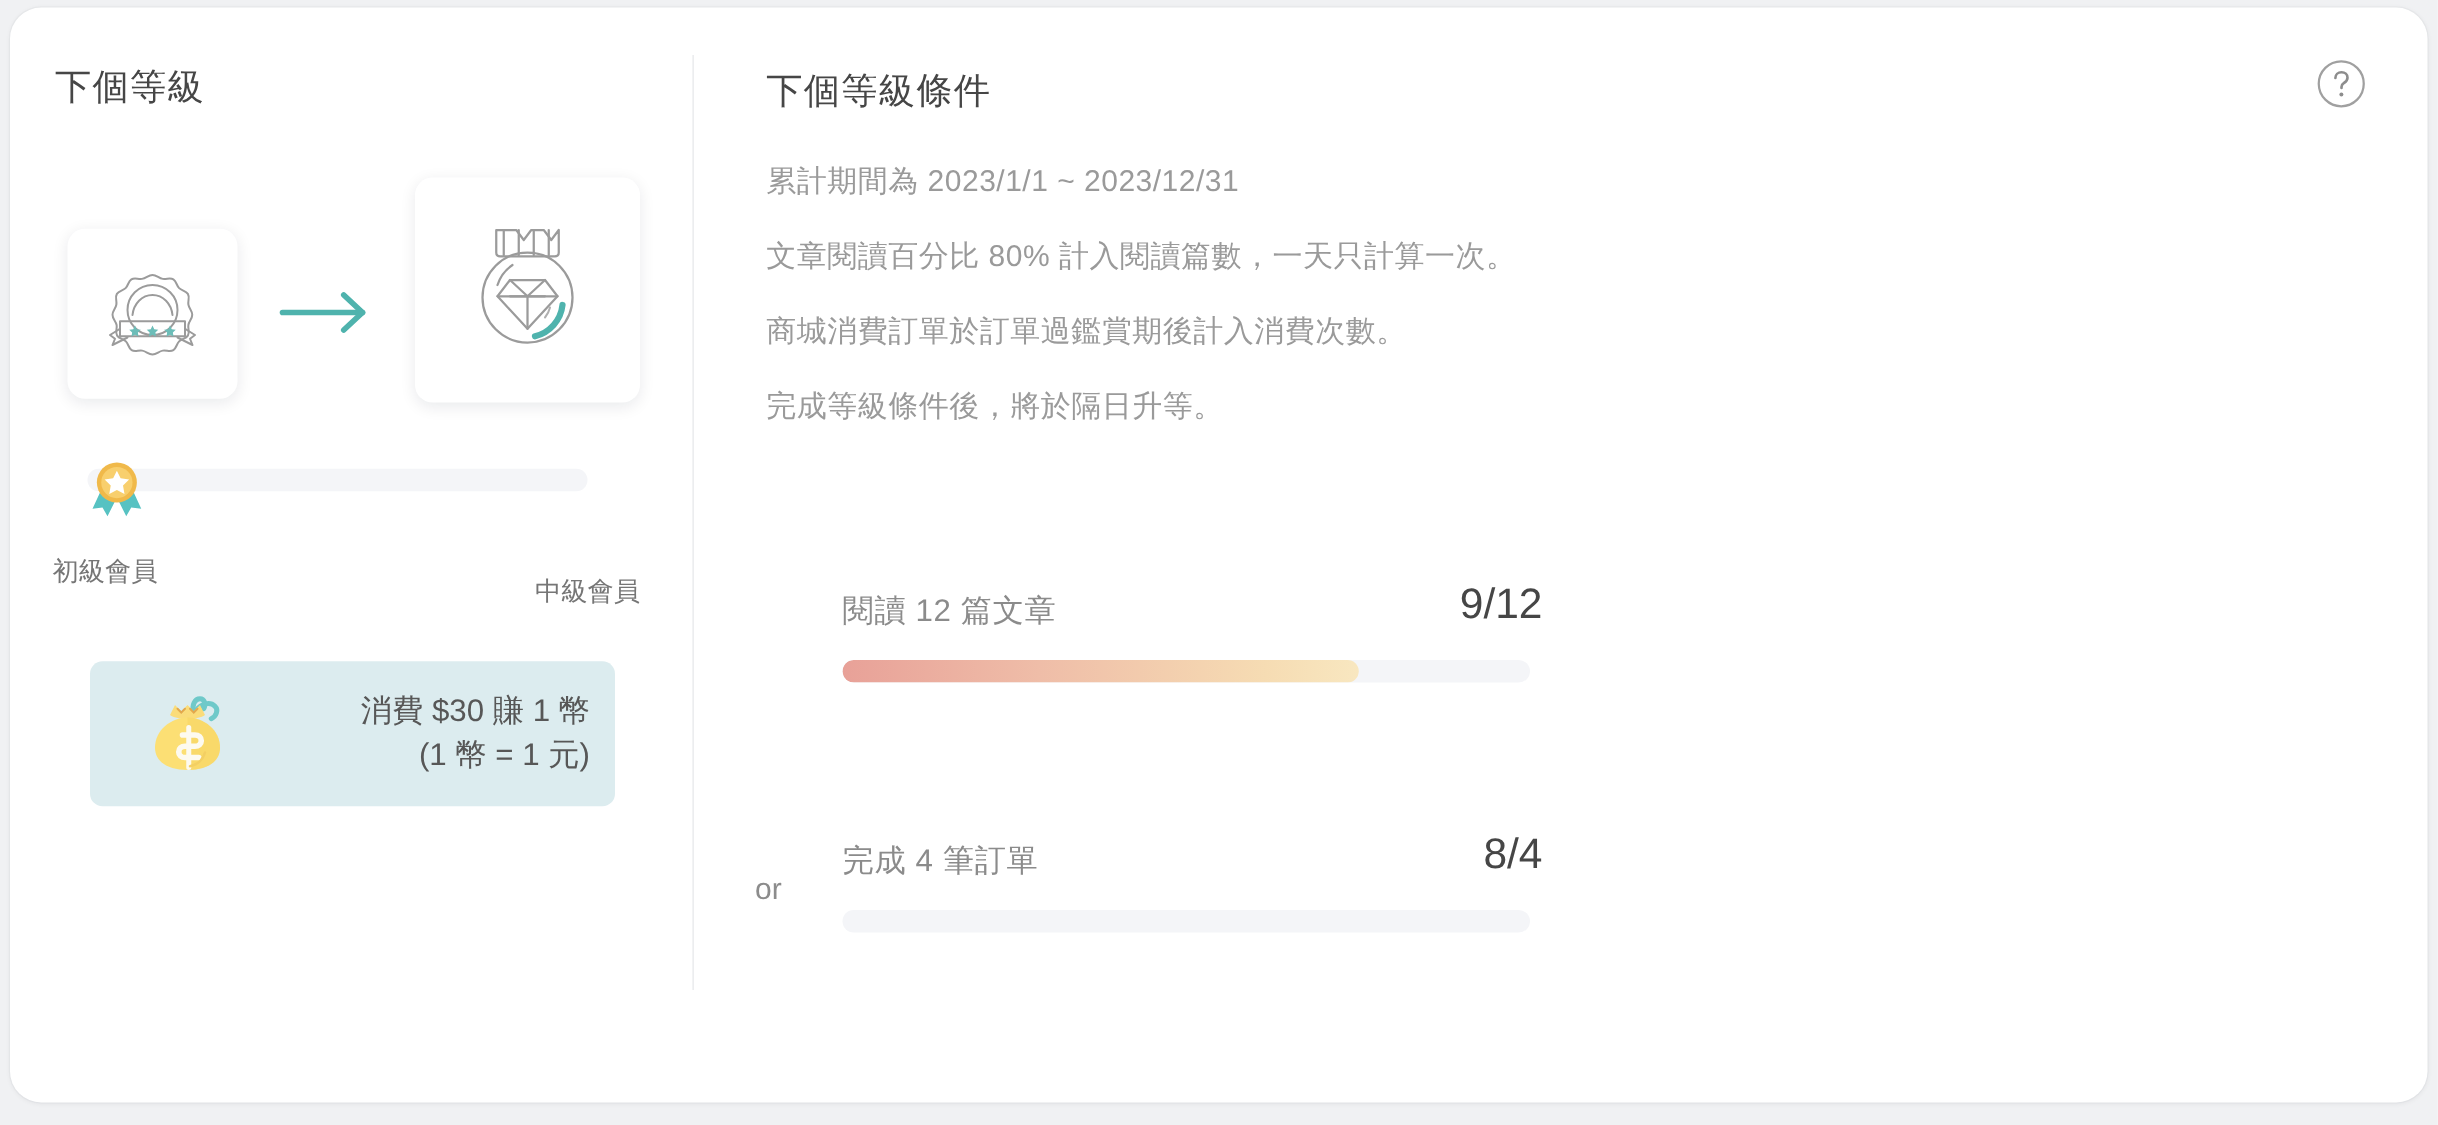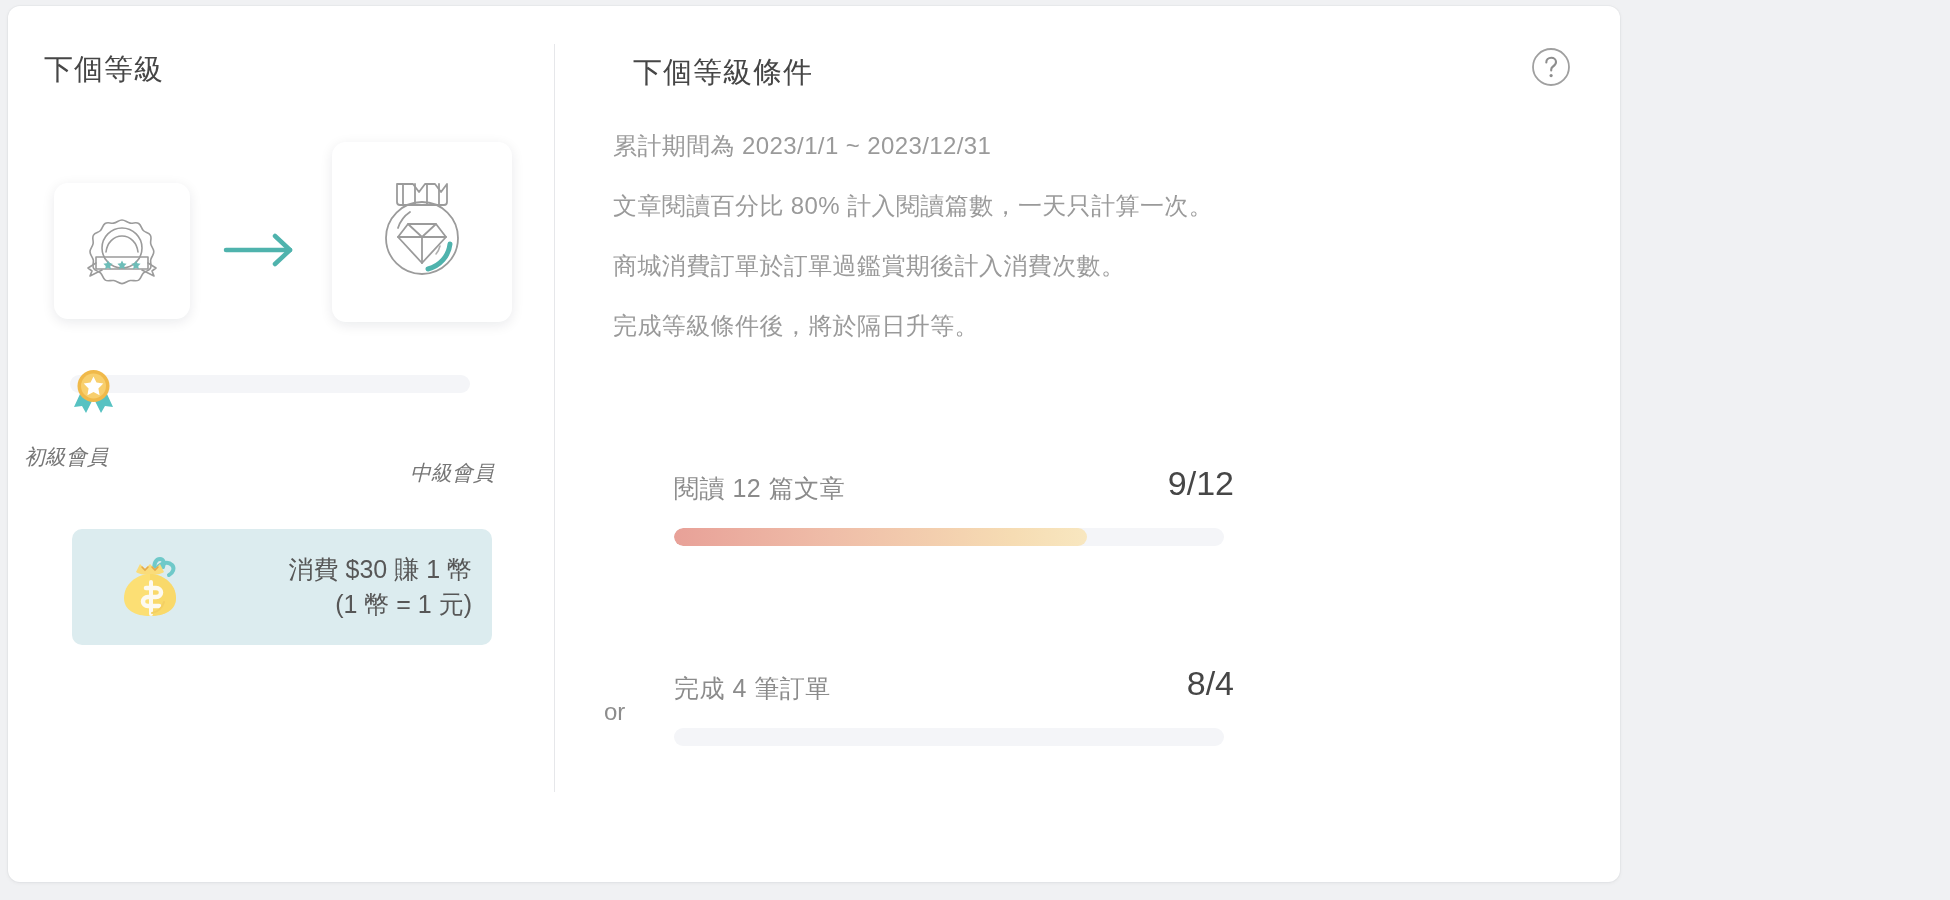--- a/index.html
+++ b/index.html
@@ -12,24 +12,24 @@
     position: relative;
     width: 1950px;
     height: 900px;
     background: #f0f1f3;
     overflow: hidden;
   }
   .card {
     position: absolute;
     left: 8px;
     top: 6px;
-    width: 1612px;
+    width: 1934px;
     height: 876px;
     background: #ffffff;
-    border-radius: 12px;
+    border-radius: 25px;
     box-shadow: 0 1px 4px rgba(16,24,40,0.06), 0 0 0 1px rgba(16,24,40,0.025);
     overflow: hidden;
   }
 
   
   .left-panel {
     position: absolute;
     left: 0;
     top: 0;
     width: 546px;
@@ -45,21 +45,20 @@
     white-space: nowrap;
   }
   .right-title {
     position: absolute;
     left: 605px;
     top: 47px;
     font-size: 29px;
     color: #464646;
     letter-spacing: 1px;
     white-space: nowrap;
-    margin-left: 20px;
   }
 
   
   .tile {
     position: absolute;
     background: #ffffff;
     border-radius: 14px;
     box-shadow: 0 3px 13px rgba(16,24,40,0.09);
     display: flex;
     align-items: center;
@@ -97,25 +96,24 @@
   }
   .medal-badge {
     position: absolute;
     left: 62px;
     top: 358px;
     width: 47px;
     height: 51px;
   }
   .level-names {
     position: absolute;
-    left: 16px;
+    left: 34px;
     top: 437px;
     width: 470px;
     height: 30px;
-    font-style: italic;
   }
   .level-name-left {
     position: absolute;
     left: 0;
     top: 0;
     font-size: 21px;
     color: #767676;
     white-space: nowrap;
   }
   .level-name-right {

